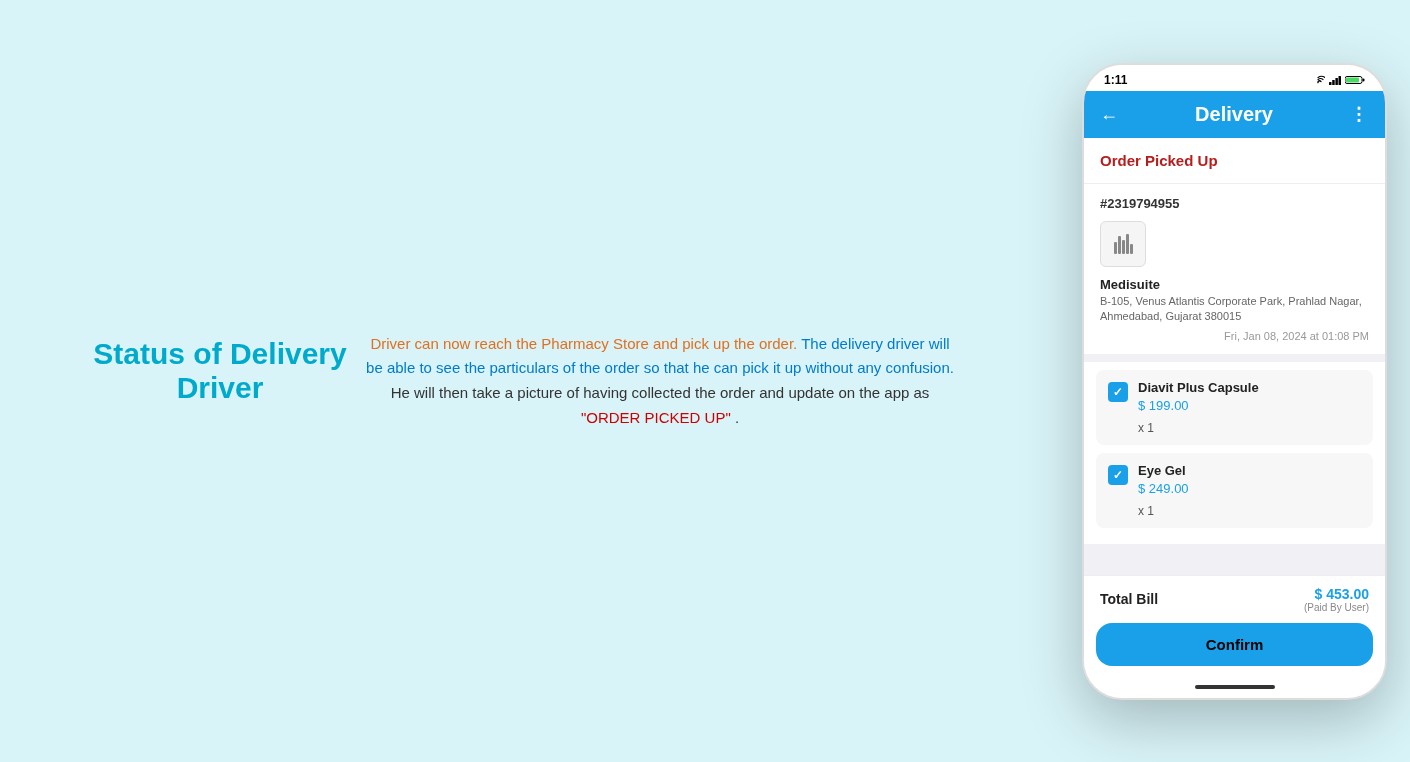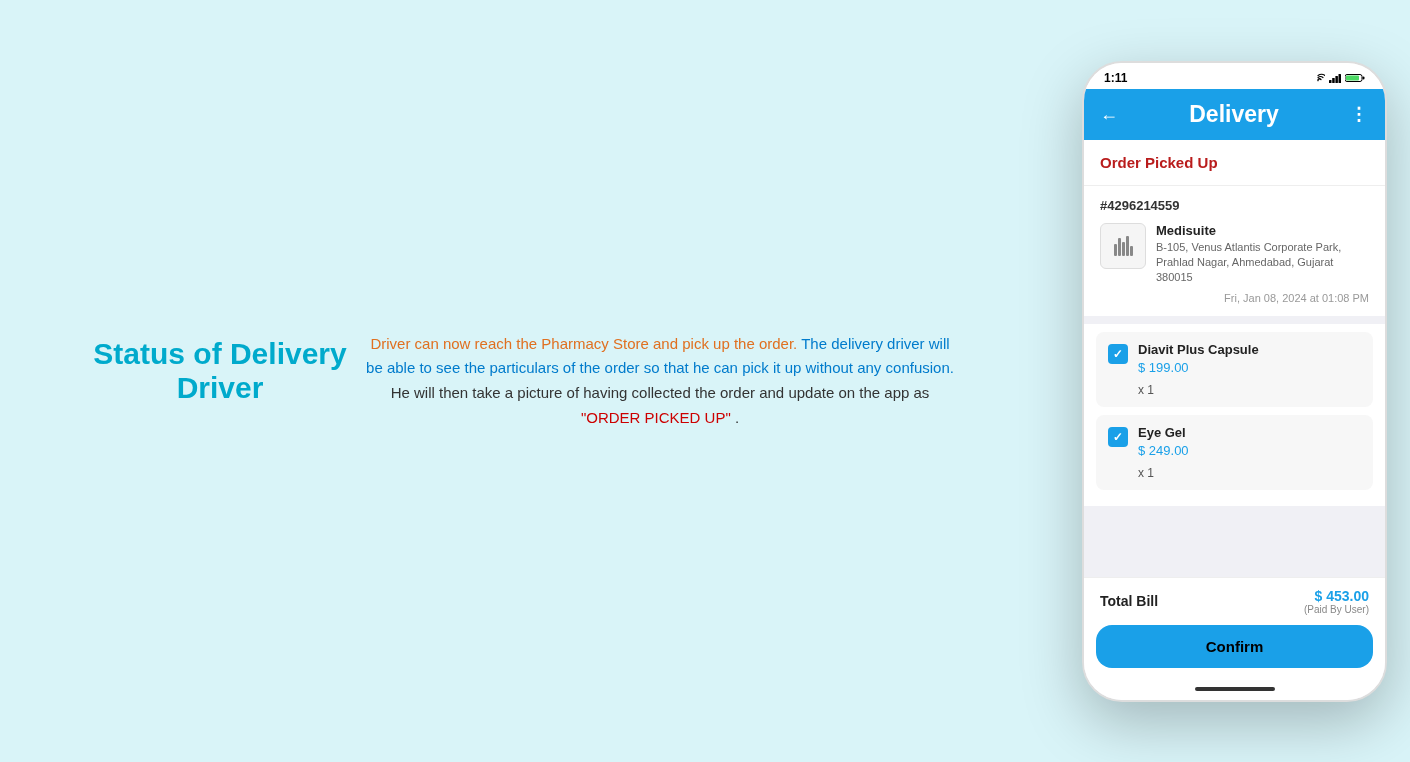--- a/index.html
+++ b/index.html
@@ -93,21 +93,21 @@
       justify-content: space-between;
       color: #fff;
     }
 
     .header-back {
       font-size: 18px;
       cursor: pointer;
     }
 
     .header-title {
-      font-size: 23px;
+      font-size: 20px;
       font-weight: 600;
       color: #fff;
       text-align: center;
     }
 
     .header-menu {
       font-size: 18px;
       font-weight: 700;
       letter-spacing: 1px;
     }
@@ -141,20 +141,21 @@
       font-size: 13px;
       font-weight: 600;
       color: #333;
       margin-bottom: 10px;
     }
 
     .store-row {
       display: flex;
       align-items: flex-start;
       gap: 10px;
+      flex-direction: column;
     }
 
     .store-logo {
       width: 46px;
       height: 46px;
       border: 1px solid #ddd;
       border-radius: 6px;
       background: #f5f5f5;
       display: flex;
       align-items: center;
@@ -383,21 +384,21 @@
       <span class="header-back">←</span>
       <span class="header-title">Delivery</span>
       <span class="header-menu">⋮</span>
     </div>
 
     <div class="app-body">
 
       <div class="order-header">Order Picked Up</div>
 
       <div class="order-card">
-        <div class="order-id">#4296214559</div>
+        <div class="order-id">#2319794955</div>
         <div class="store-row">
           <div class="store-logo">
             <div class="medisuite-logo">
               <div class="logo-lines">
                 <div class="logo-line" style="height:12px;"></div>
                 <div class="logo-line" style="height:18px;"></div>
                 <div class="logo-line" style="height:14px;"></div>
                 <div class="logo-line" style="height:20px;"></div>
                 <div class="logo-line" style="height:10px;"></div>
               </div>

